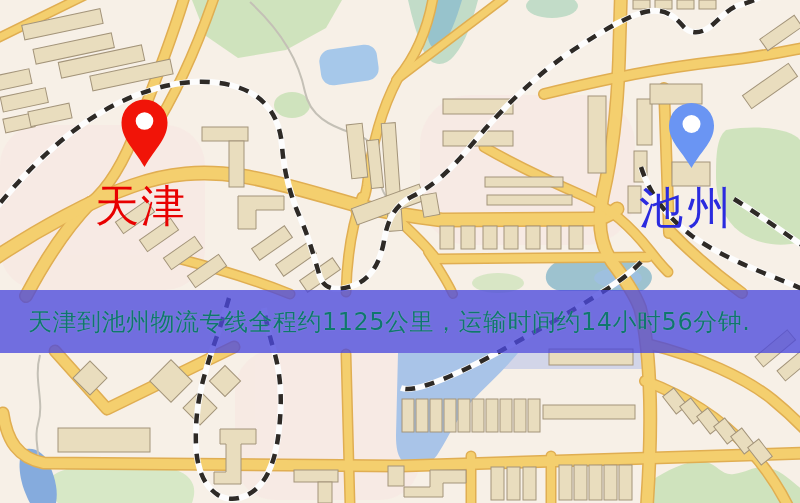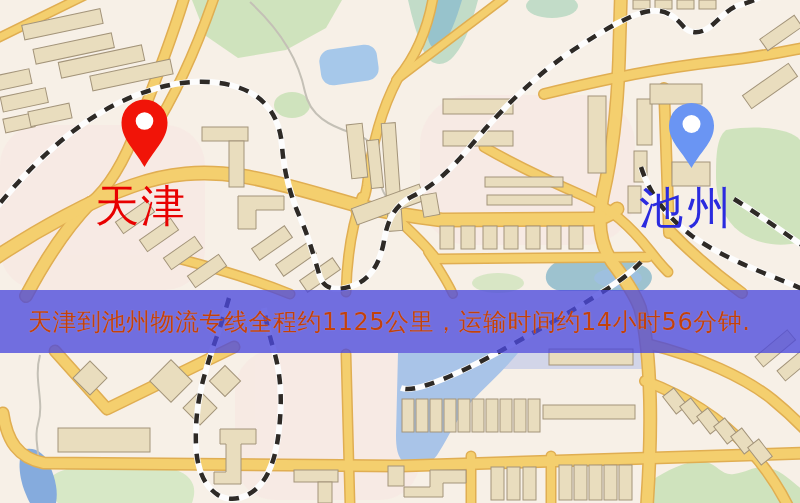--- a/index.html
+++ b/index.html
@@ -10,21 +10,21 @@
   }
   .stage svg{position:absolute;left:0;top:0;display:block;}
   .banner{
     position:absolute;left:0;top:290px;width:800px;height:63px;
     background:rgba(76,73,221,0.78);
     display:flex;align-items:center;
     z-index:5;
   }
   .banner-text{
     margin-left:28px;
-    font-size:24px;color:#c2410c;letter-spacing:0.5px;white-space:nowrap;
+    font-size:24px;color:#0f766e;letter-spacing:0.5px;white-space:nowrap;
     font-family:"DejaVu Sans","Liberation Sans",sans-serif;
     text-shadow:0 0 1px rgba(255,255,255,.4);
   }
   .city-label{font-weight:400;}
 </style>
 </head>
 <body>
 
 <div class="stage">
 <svg width="800" height="503" viewBox="0 0 800 503">

